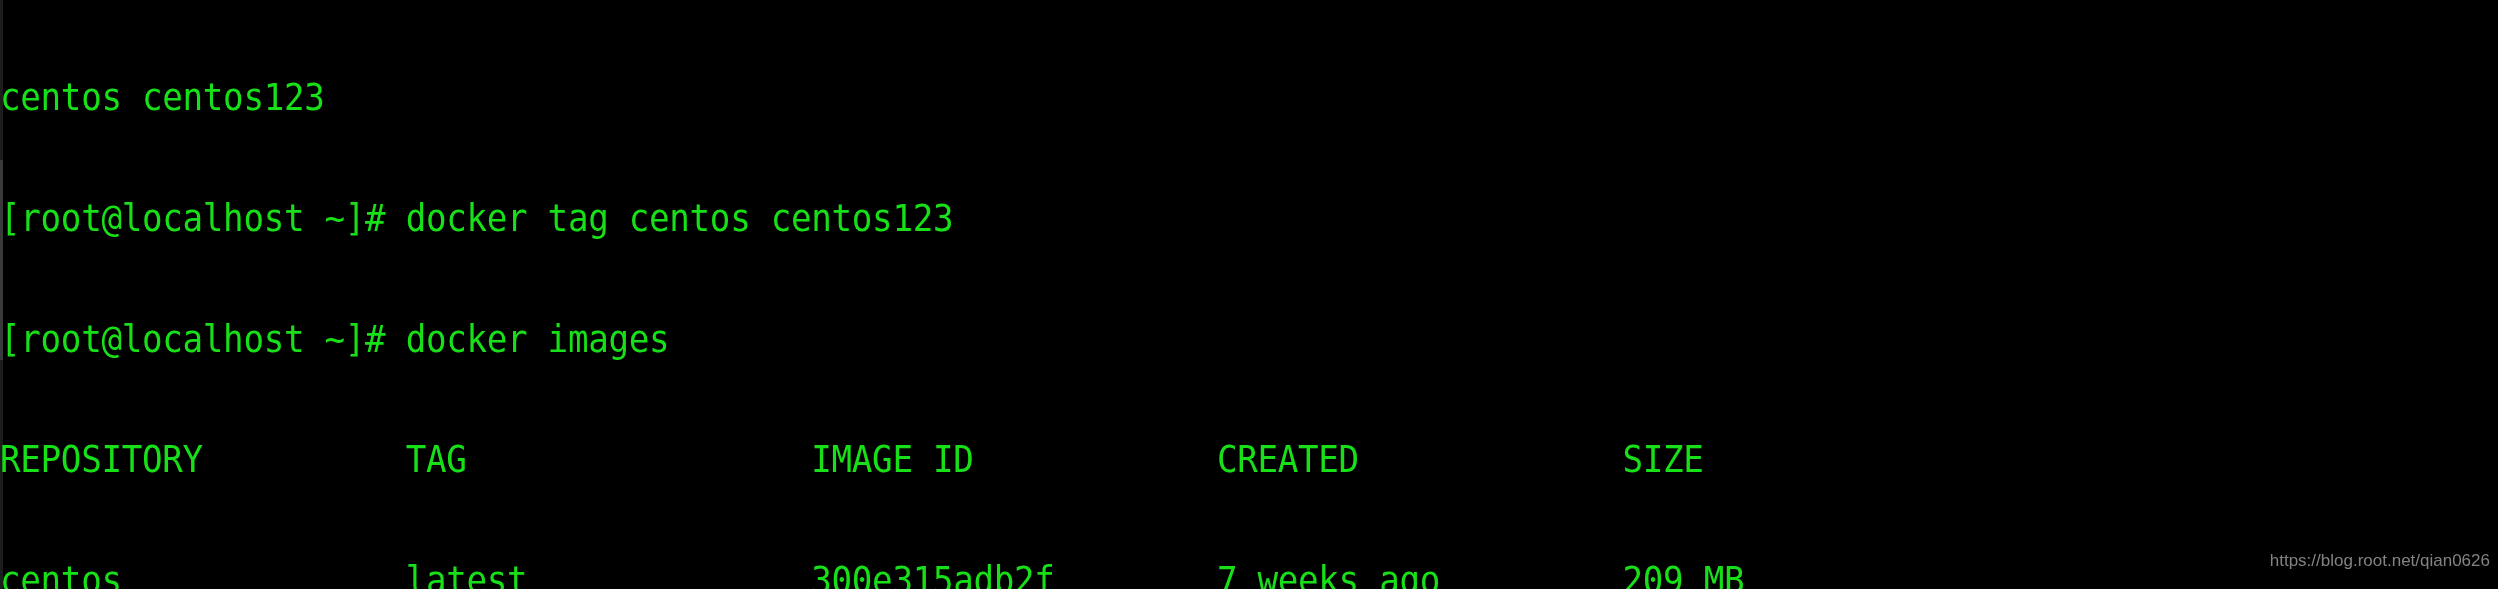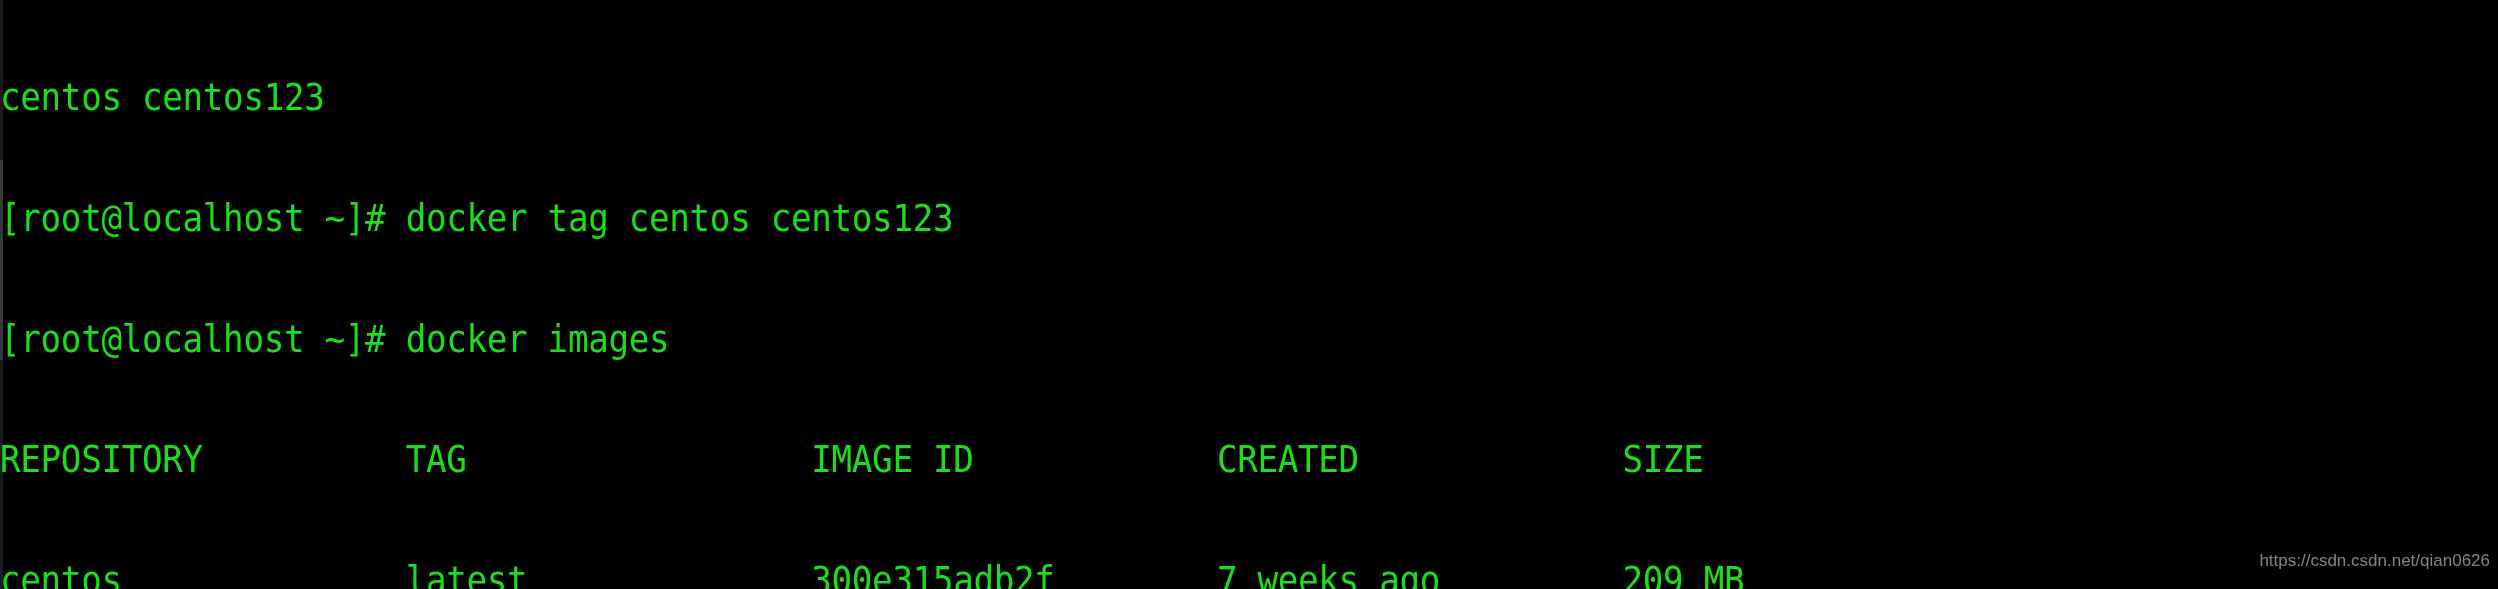--- a/index.html
+++ b/index.html
@@ -94,15 +94,15 @@
     
     
     
     
     
     
     
     
   </div>
 
-  <div class="watermark">https://csdn.csdn.net/qian0626</div>
+  <div class="watermark">https://blog.root.net/qian0626</div>
 
 </div>
 
 </body></html>

